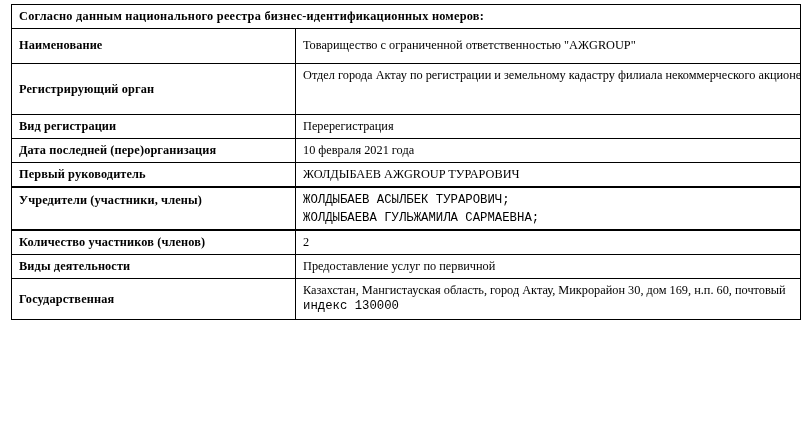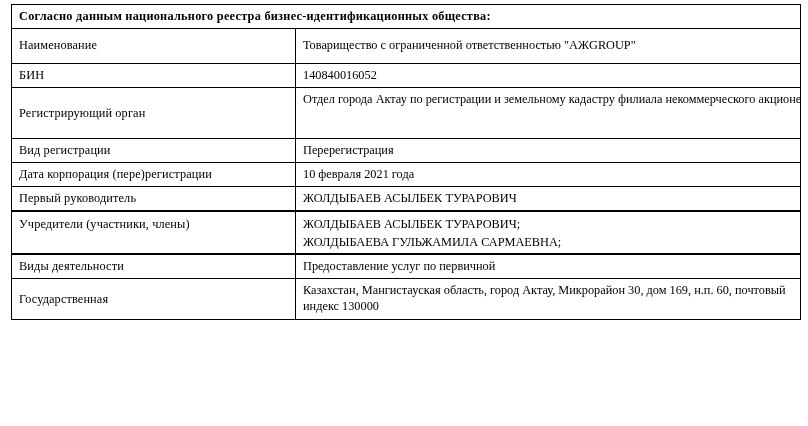--- a/index.html
+++ b/index.html
@@ -50,38 +50,38 @@
   td.banner {
     font-weight: bold;
     font-size: 12.6px;
     height: 20px;
     padding-left: 9px;
     border-bottom-width: 1px;
     letter-spacing: 0.02em;
   }
 
   td.label {
-    font-weight: normal;
+    font-weight: bold;
     letter-spacing: 0.01em;
   }
 
   td.value {
     font-weight: normal;
   }
   tr.h-std  td { height: 19px; }
   tr.h-multi3 td { height: 44px; vertical-align: top; padding-top: 4px; }
   tr.h-multi2 td { height: 34px; vertical-align: top; padding-top: 5px; }
   tr.h-name td { height: 30px; }
   tr.h-addr td { height: 34px; vertical-align: top; padding-top: 4px; }
 
   
   td.wrap { white-space: normal; }
   tr.thick-below td { border-bottom-width: 2px; }
 
-  .line { display: block; }
+  .line { display: block; font-family: Liberation Mono, monospace; }
   .line + .line { margin-top: 2px; }
 
   
   .clipline {
     display: block;
     overflow: hidden;
     text-overflow: clip;
     white-space: nowrap;
   }
 </style>
@@ -90,64 +90,64 @@
 
 <div class="page">
   <table class="registry">
     <colgroup>
       <col class="c-label">
       <col class="c-value">
     </colgroup>
     <tbody>
 
       <tr class="h-std">
-        <td class="banner" colspan="2">Согласно данным национального реестра бизнес-идентификационных общества:</td>
+        <td class="banner" colspan="2">Согласно данным национального реестра бизнес-идентификационных номеров:</td>
       </tr>
 
       <tr class="h-name">
         <td class="label">Наименование</td>
         <td class="value">Товарищество с ограниченной ответственностью "АЖGROUP"</td>
       </tr>
 
-      <tr class="h-std">
-        <td class="label">БИН</td>
-        <td class="value">140840016052</td>
-      </tr>
 
       <tr class="h-multi3">
         <td class="label" style="vertical-align:middle;">Регистрирующий орган</td>
         <td class="value wrap">Отдел города Актау по регистрации  и земельному кадастру филиала некоммерческого акционерного общества «Государственная корпорация «Правительство для граждан» по Мангистауской области</td>
       </tr>
 
       <tr class="h-std">
         <td class="label">Вид регистрации</td>
         <td class="value">Перерегистрация</td>
       </tr>
 
 
       <tr class="h-std">
-        <td class="label">Дата корпорация (пере)регистрации</td>
+        <td class="label">Дата последней (пере)организация</td>
         <td class="value">10 февраля 2021 года</td>
       </tr>
 
 
 
       <tr class="h-std thick-below">
         <td class="label">Первый руководитель</td>
-        <td class="value">ЖОЛДЫБАЕВ АСЫЛБЕК ТУРАРОВИЧ</td>
+        <td class="value">ЖОЛДЫБАЕВ АЖGROUP ТУРАРОВИЧ</td>
       </tr>
 
       <tr class="h-multi2 thick-below">
         <td class="label">Учредители (участники, члены)</td>
         <td class="value">
           <span class="line">ЖОЛДЫБАЕВ АСЫЛБЕК ТУРАРОВИЧ;</span>
           <span class="line">ЖОЛДЫБАЕВА ГУЛЬЖАМИЛА САРМАЕВНА;</span>
         </td>
       </tr>
 
+      <tr class="h-std">
+        <td class="label">Количество участников (членов)</td>
+        <td class="value">2</td>
+      </tr>
 
       <tr class="h-std">
         <td class="label">Виды деятельности</td>
         <td class="value">Предоставление услуг по первичной</td>
       </tr>
 
       <tr class="h-addr">
         <td class="label" style="vertical-align:middle;">Государственная</td>
         <td class="value">
           <span class="clipline">Казахстан, Мангистауская область, город Актау, Микрорайон 30, дом 169, н.п. 60, почтовый</span>

